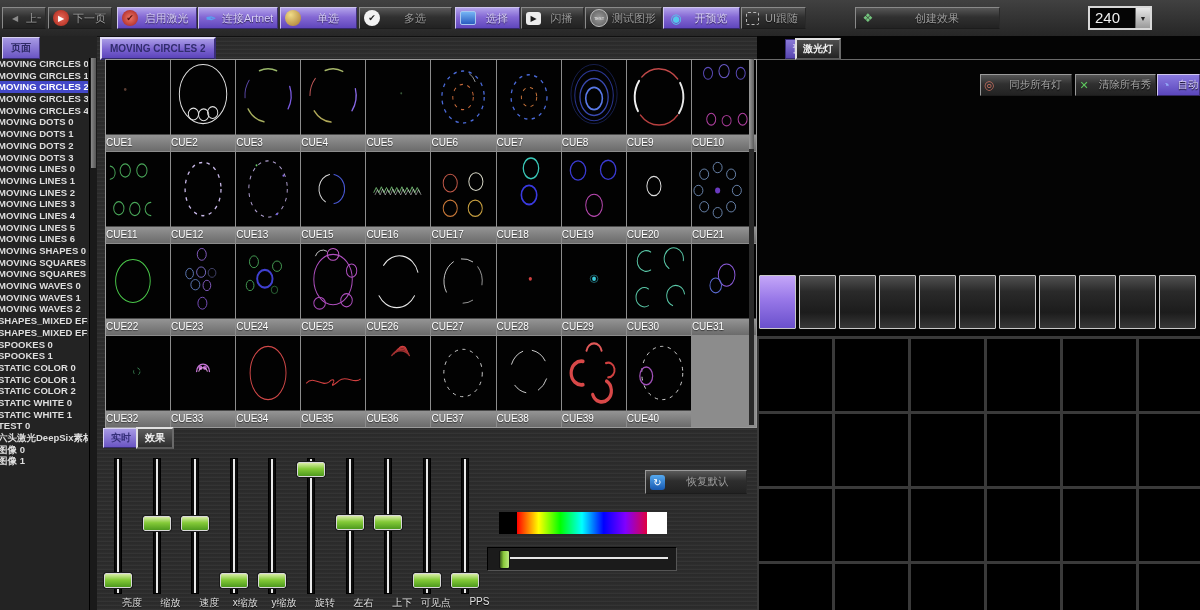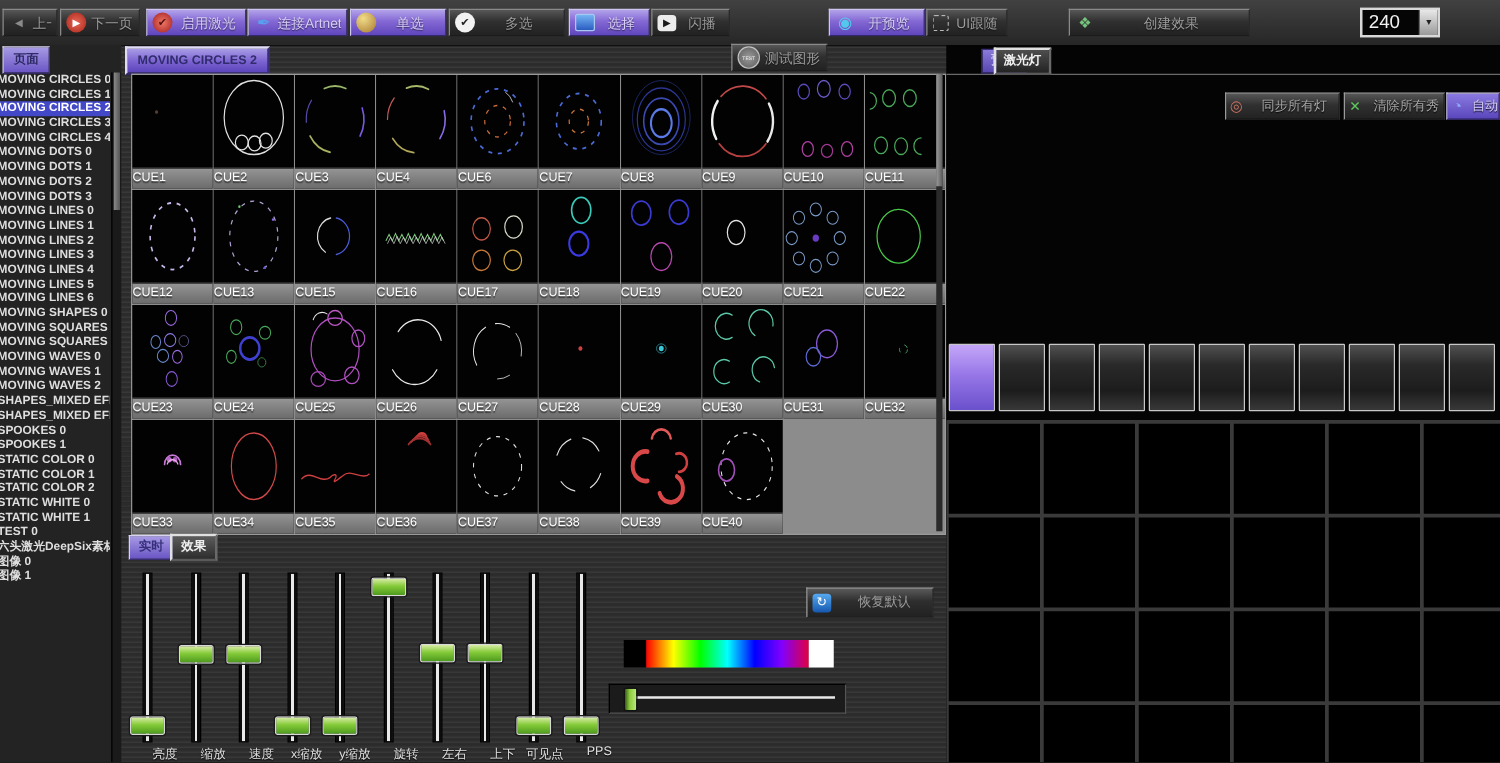--- a/index.html
+++ b/index.html
@@ -150,21 +150,21 @@
         <span class="lbl">多选</span>
       </div>
       <div class="tbtn purple" style="left: 455px; width: 65px;">
         <span class="icon icon-screen"></span>
         <span class="lbl">选择</span>
       </div>
       <div class="tbtn dark" style="left: 521px; width: 63px;">
         <span class="icon icon-flash">▶</span>
         <span class="lbl">闪播</span>
       </div>
-      <div class="tbtn dark" style="left: 585px; width: 77px; margin-top: 28px;">
+      <div class="tbtn dark" style="left: 585px; width: 77px;">
         <span class="icon icon-test">TEST</span>
         <span class="lbl">测试图形</span>
       </div>
       <div class="tbtn purple" style="left: 663px; width: 77px;">
         <span class="icon icon-eye">◉</span>
         <span class="lbl">开预览</span>
       </div>
       <div class="tbtn dark" style="left: 741px; width: 65px;">
         <span class="icon icon-frame"></span>
         <span class="lbl">UI跟随</span>
@@ -259,20 +259,28 @@
               <path d="M 84.8 38.7 A 36 36 0 0 1 79.5 68.6" stroke="#8a6ae8" fill="none" stroke-width="2" stroke-linecap="round"></path>
               <path d="M 46.9 83.9 A 36 36 0 0 1 20.5 68.6" stroke="#b0a858" fill="none" stroke-width="2" stroke-linecap="round"></path>
               <path d="M 14.0 48.0 A 36 36 0 0 1 22.4 24.9" stroke="#c05858" fill="none" stroke-width="1.5" stroke-linecap="round"></path>
             </svg>
           </div>
           <div class="clabel">CUE4</div>
         </div>
         <div class="cue">
           <div class="thumb">
             <svg viewBox="0 0 100 100" preserveAspectRatio="none">
+              <circle cx="55" cy="45" r="1.5" fill="#3a5a3a"></circle>
+            </svg>
+          </div>
+          <div class="clabel">CUE5</div>
+        </div>
+        <div class="cue">
+          <div class="thumb">
+            <svg viewBox="0 0 100 100" preserveAspectRatio="none">
               <ellipse cx="50" cy="50" rx="33" ry="35" stroke="#4a6ad8" fill="none" stroke-width="2" stroke-dasharray="5 7"></ellipse>
               <ellipse cx="50" cy="50" rx="16" ry="17" stroke="#c86a3a" fill="none" stroke-width="1.5" stroke-dasharray="5 7"></ellipse>
               <path d="M 60.0 18.7 A 20 20 0 0 1 68.8 29.2" stroke="#d0d0d0" fill="none" stroke-width="1" stroke-linecap="round"></path>
             </svg>
           </div>
           <div class="clabel">CUE6</div>
         </div>
         <div class="cue">
           <div class="thumb">
             <svg viewBox="0 0 100 100" preserveAspectRatio="none">

